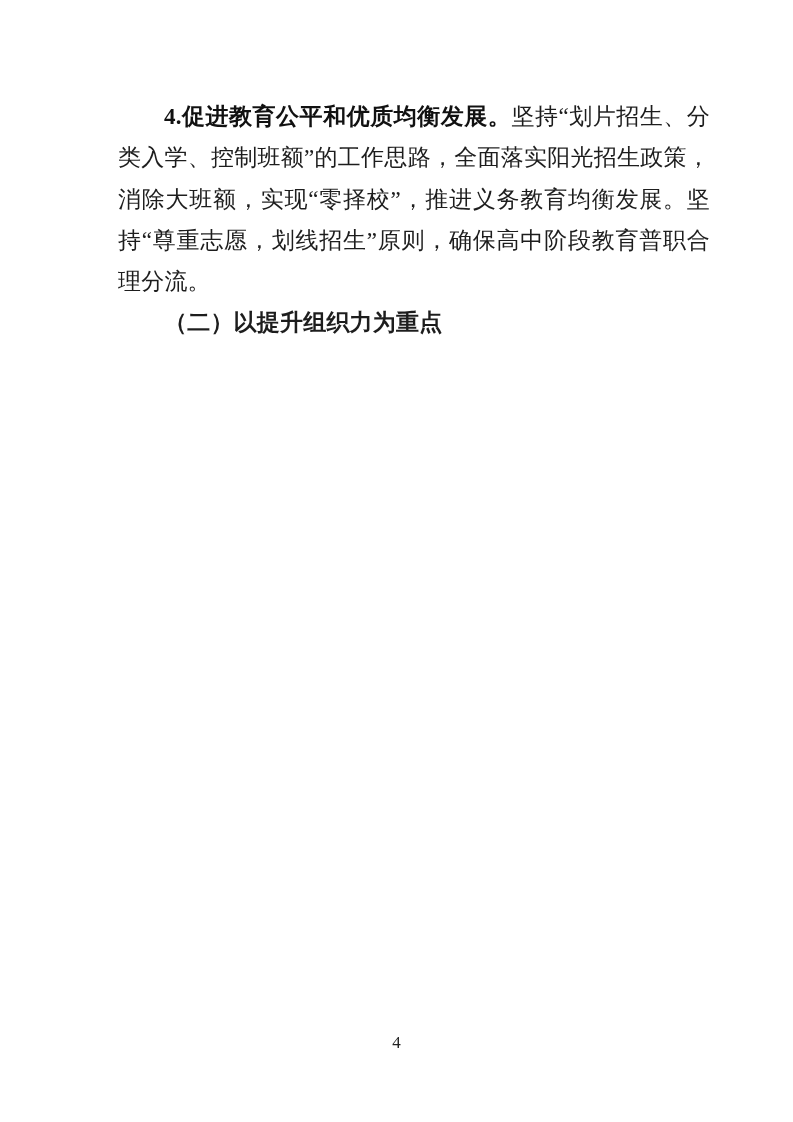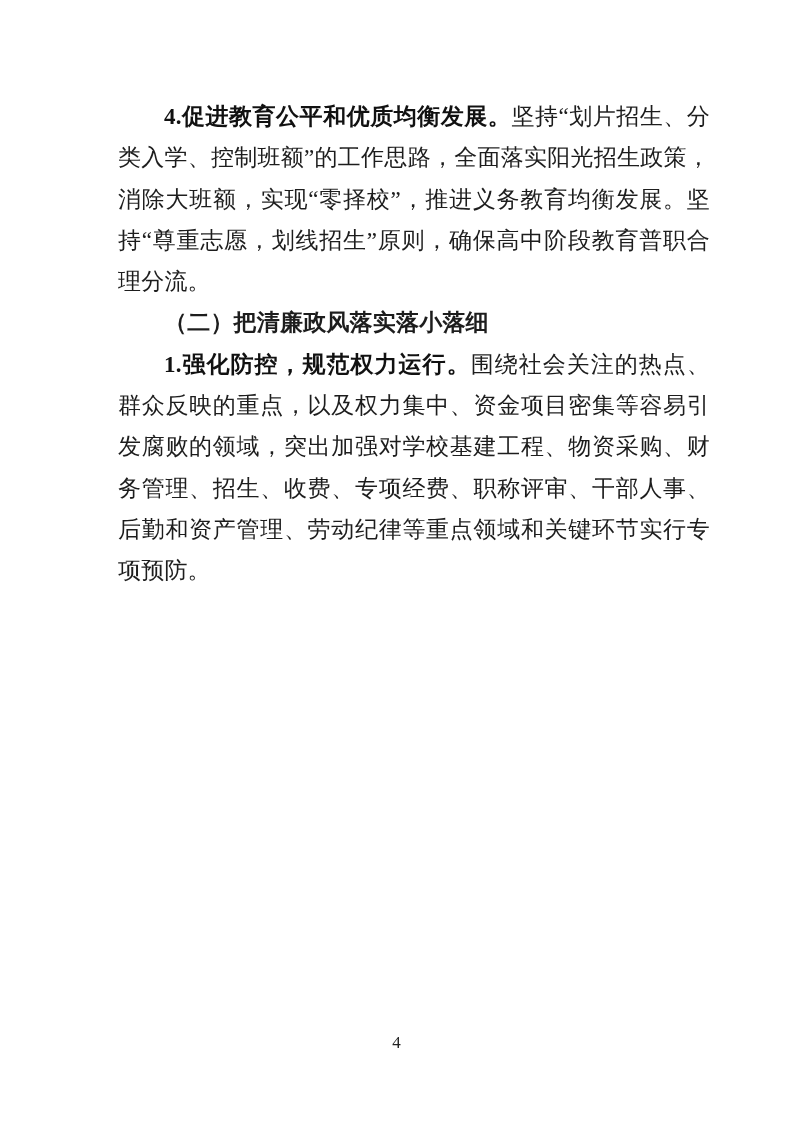--- a/index.html
+++ b/index.html
@@ -54,21 +54,20 @@
 <body>
 
 <div class="sheet">
 
   <div class="text-block">
 
     <p class="para"><span class="lead">4.促进教育公平和优质均衡发展。</span><span>坚持“划片招生、分类入学、控制班额”的工作思路，全面落实阳光招生政策，消除大班额，实现“零择校”，推进义务教育均衡发展。坚持“尊重志愿，划线招生”原则，确保高中阶段教育普职合理分流。</span></p>
 
 
 
-    <p class="para section-heading"><span>（二）把清廉政风落实落小落细</span></p>
+    <p class="para section-heading"><span>（二）以提升组织力为重点</span></p>
 
-    <p class="para"><span class="lead">1.强化防控，规范权力运行。</span><span>围绕社会关注的热点、群众反映的重点，以及权力集中、资金项目密集等容易引发腐败的领域，突出加强对学校基建工程、物资采购、财务管理、招生、收费、专项经费、职称评审、干部人事、后勤和资产管理、劳动纪律等重点领域和关键环节实行专项预防。</span></p>
 
   </div>
 
   <div class="page-number">4</div>
 
 </div>
 
 </body></html>

